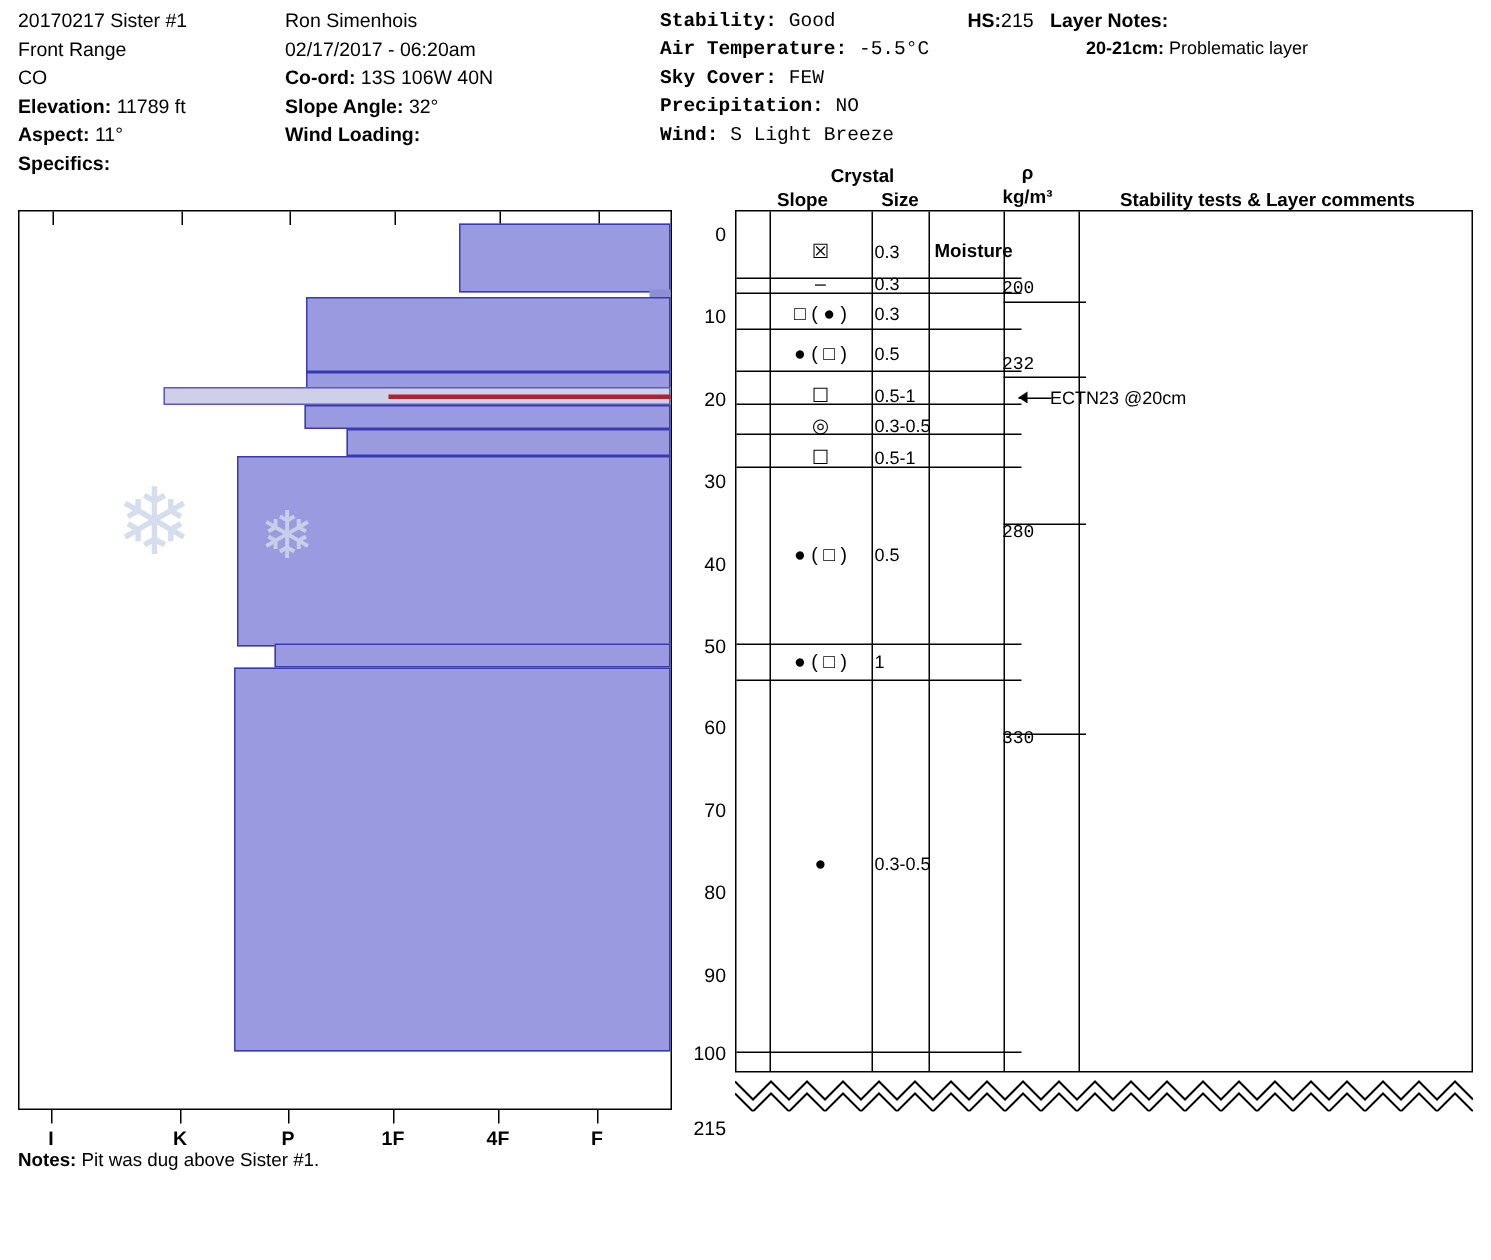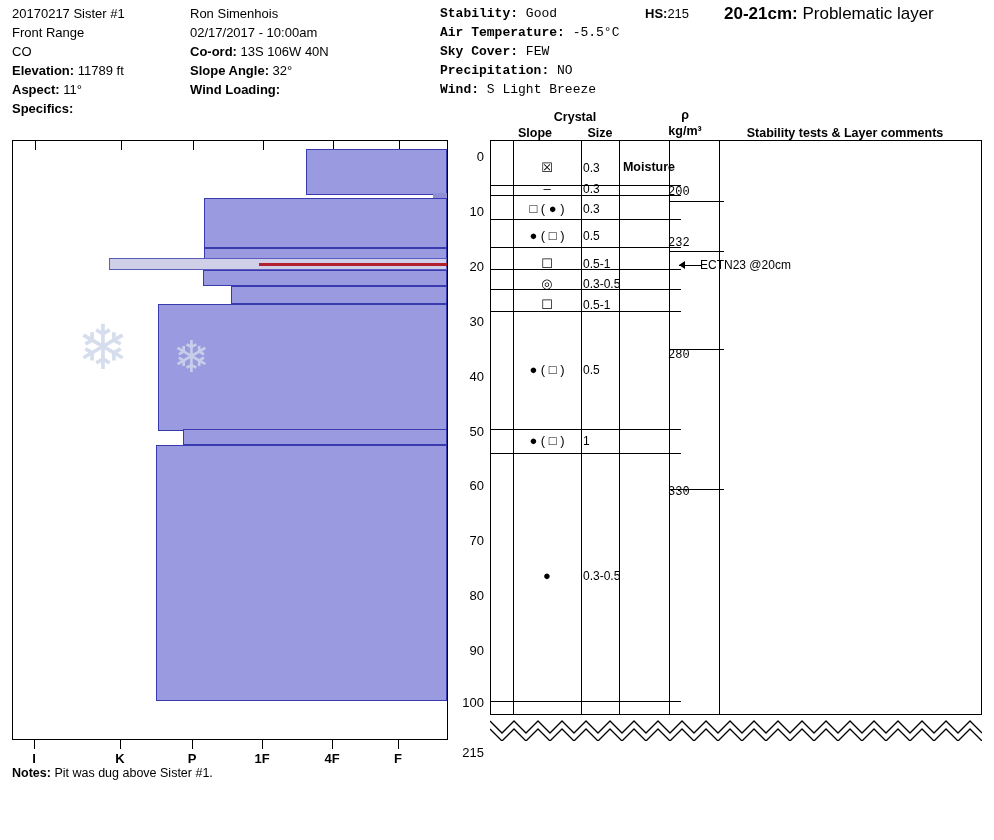--- a/index.html
+++ b/index.html
@@ -15,21 +15,21 @@
   }
   .hdr { position:absolute; top:0; left:0; width:994px; height:118px; }
   .hdr-col { position:absolute; top:4px; }
   .c1 { left:12px; width:175px; }
   .c2 { left:190px; width:245px; }
   .c3 { left:440px; width:250px;font-family:Liberation Mono, monospace; }
   .c4 { left:645px; width:60px; }
   .c5 { left:700px; width:290px; }
   .row { line-height:19px; white-space:nowrap; }
   .lb { font-weight:bold; }
-  .sm { font-size:17px; }
+  .sm { font-size:12px; }
   .note-ind { margin-left:24px; }
 
   
   .plot { position:absolute; left:12px; top:140px; width:436px; height:600px;
           border:1px solid #000; background:#fff; }
   .tickcol { position:absolute; top:0; width:1px; height:9px; background:#000; }
 
   .layer { position:absolute; background:#9a9ae0; border:1px solid #3a3ab0; }
   .layer.thin { border:none; }
 
@@ -89,21 +89,21 @@
       <span class="lb">Aspect:</span>
       <span>11°</span>
     </div>
     <div class="row">
       <span class="lb">Specifics:</span>
     </div>
   </div>
 
   <div class="hdr-col c2">
     <div class="row">Ron Simenhois</div>
-    <div class="row">02/17/2017 - 10:00am</div>
+    <div class="row">02/17/2017 - 06:20am</div>
     <div class="row">
       <span class="lb">Co-ord:</span>
       <span>13S 106W 40N</span>
     </div>
     <div class="row">
       <span class="lb">Slope Angle:</span>
       <span>32°</span>
     </div>
     <div class="row">
       <span class="lb">Wind Loading:</span>
@@ -134,20 +134,21 @@
     </div>
   </div>
 
   <div class="hdr-col c4">
     <div class="row">
       <span class="lb">HS:</span><span>215</span>
     </div>
   </div>
 
   <div class="hdr-col c5">
+    <div class="row" style="font-weight:bold">Layer Notes:</div>
     <div class="row sm note-ind">
       <span class="lb">20-21cm:</span>
       <span>Problematic layer</span>
     </div>
   </div>
 </div>
 
 <div class="plot">
 
   <div class="tickcol" style="left:22px;"></div>

